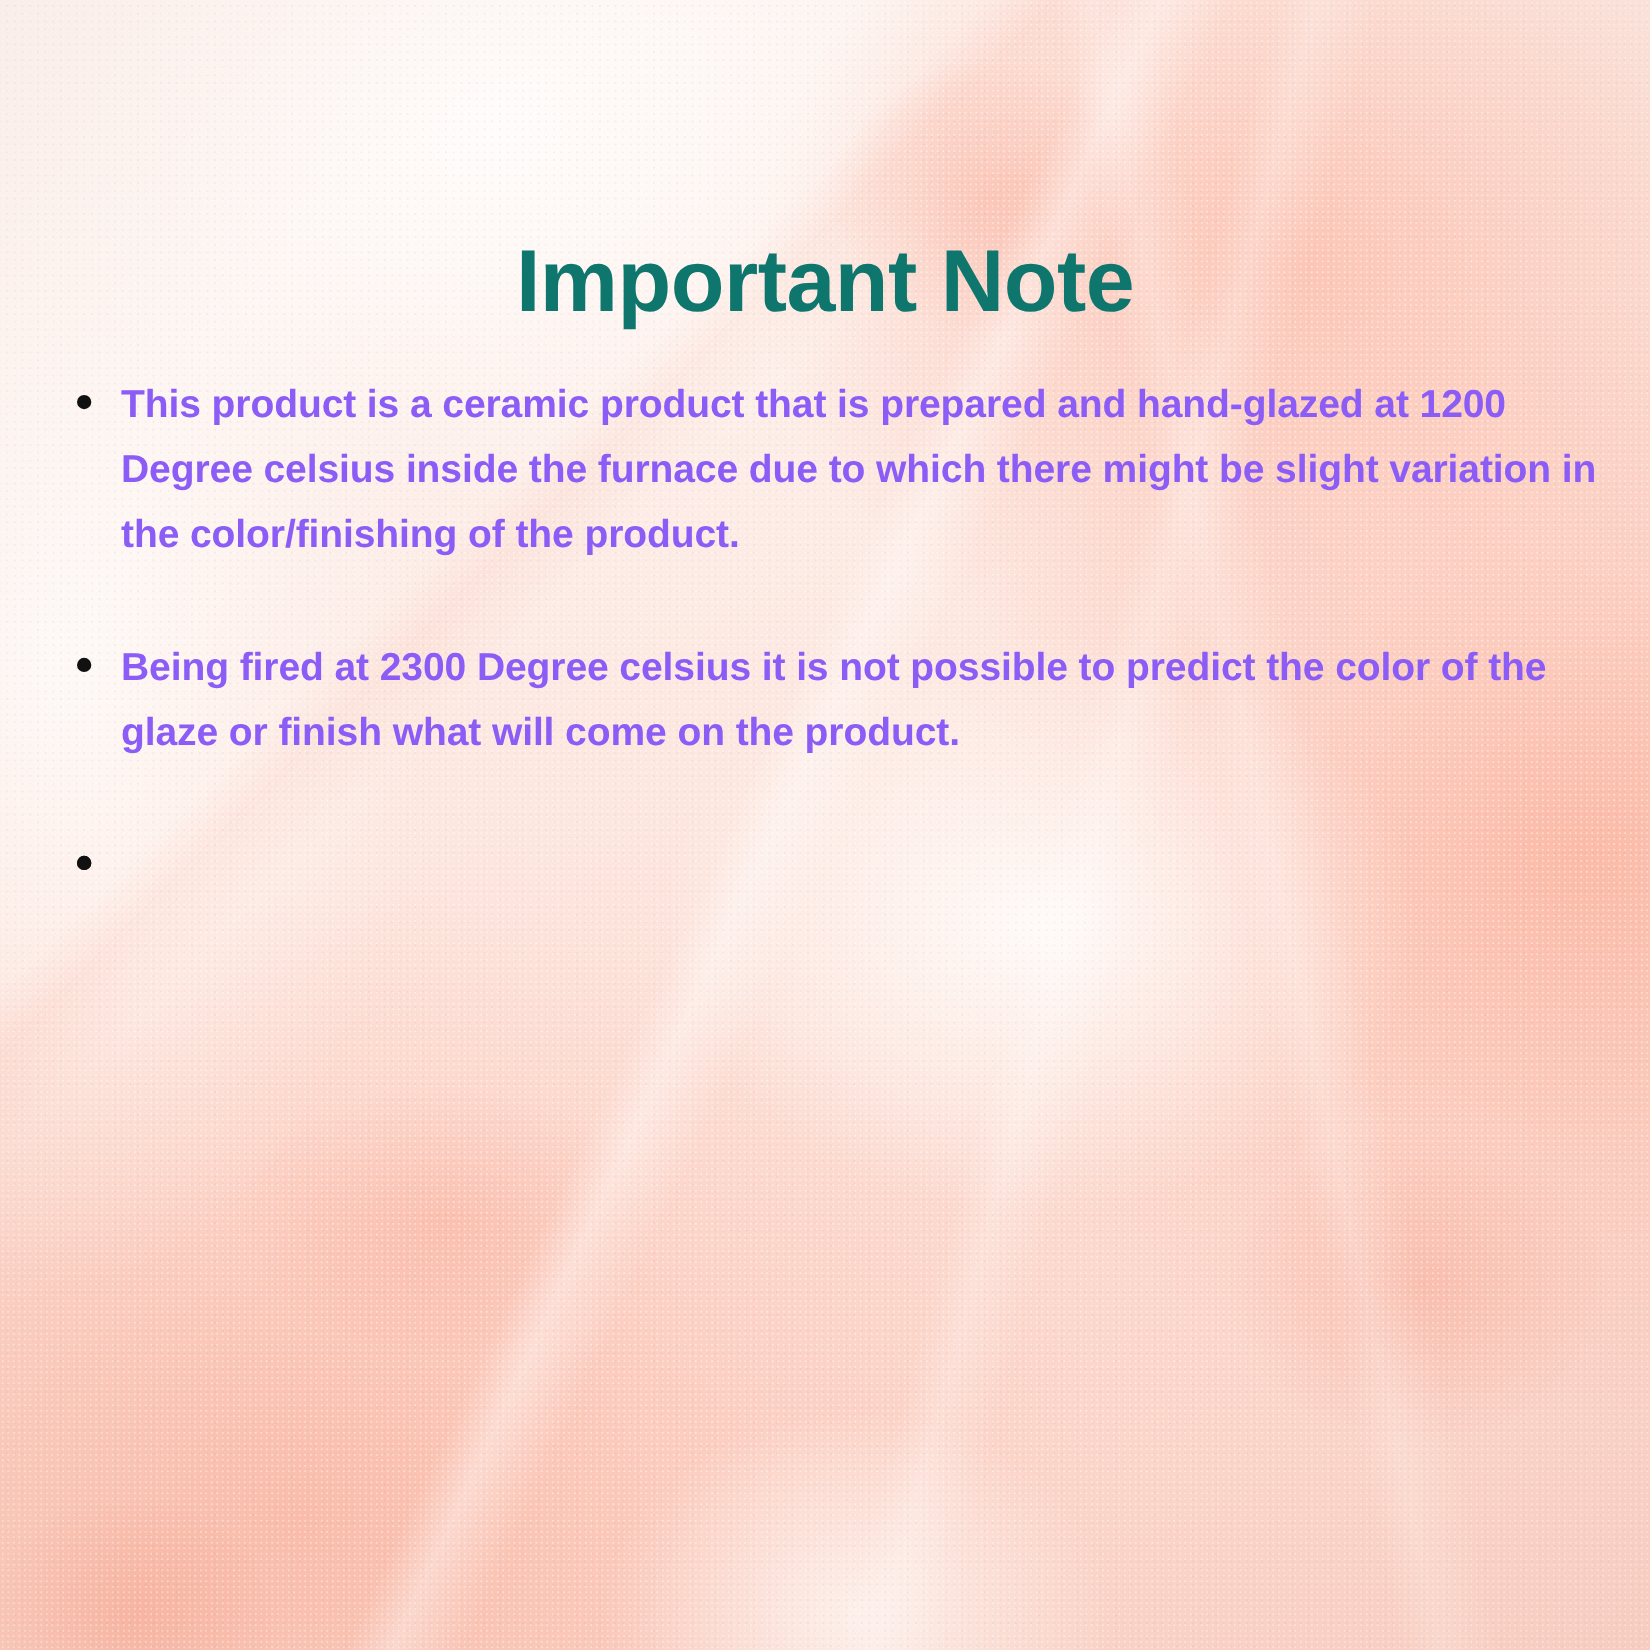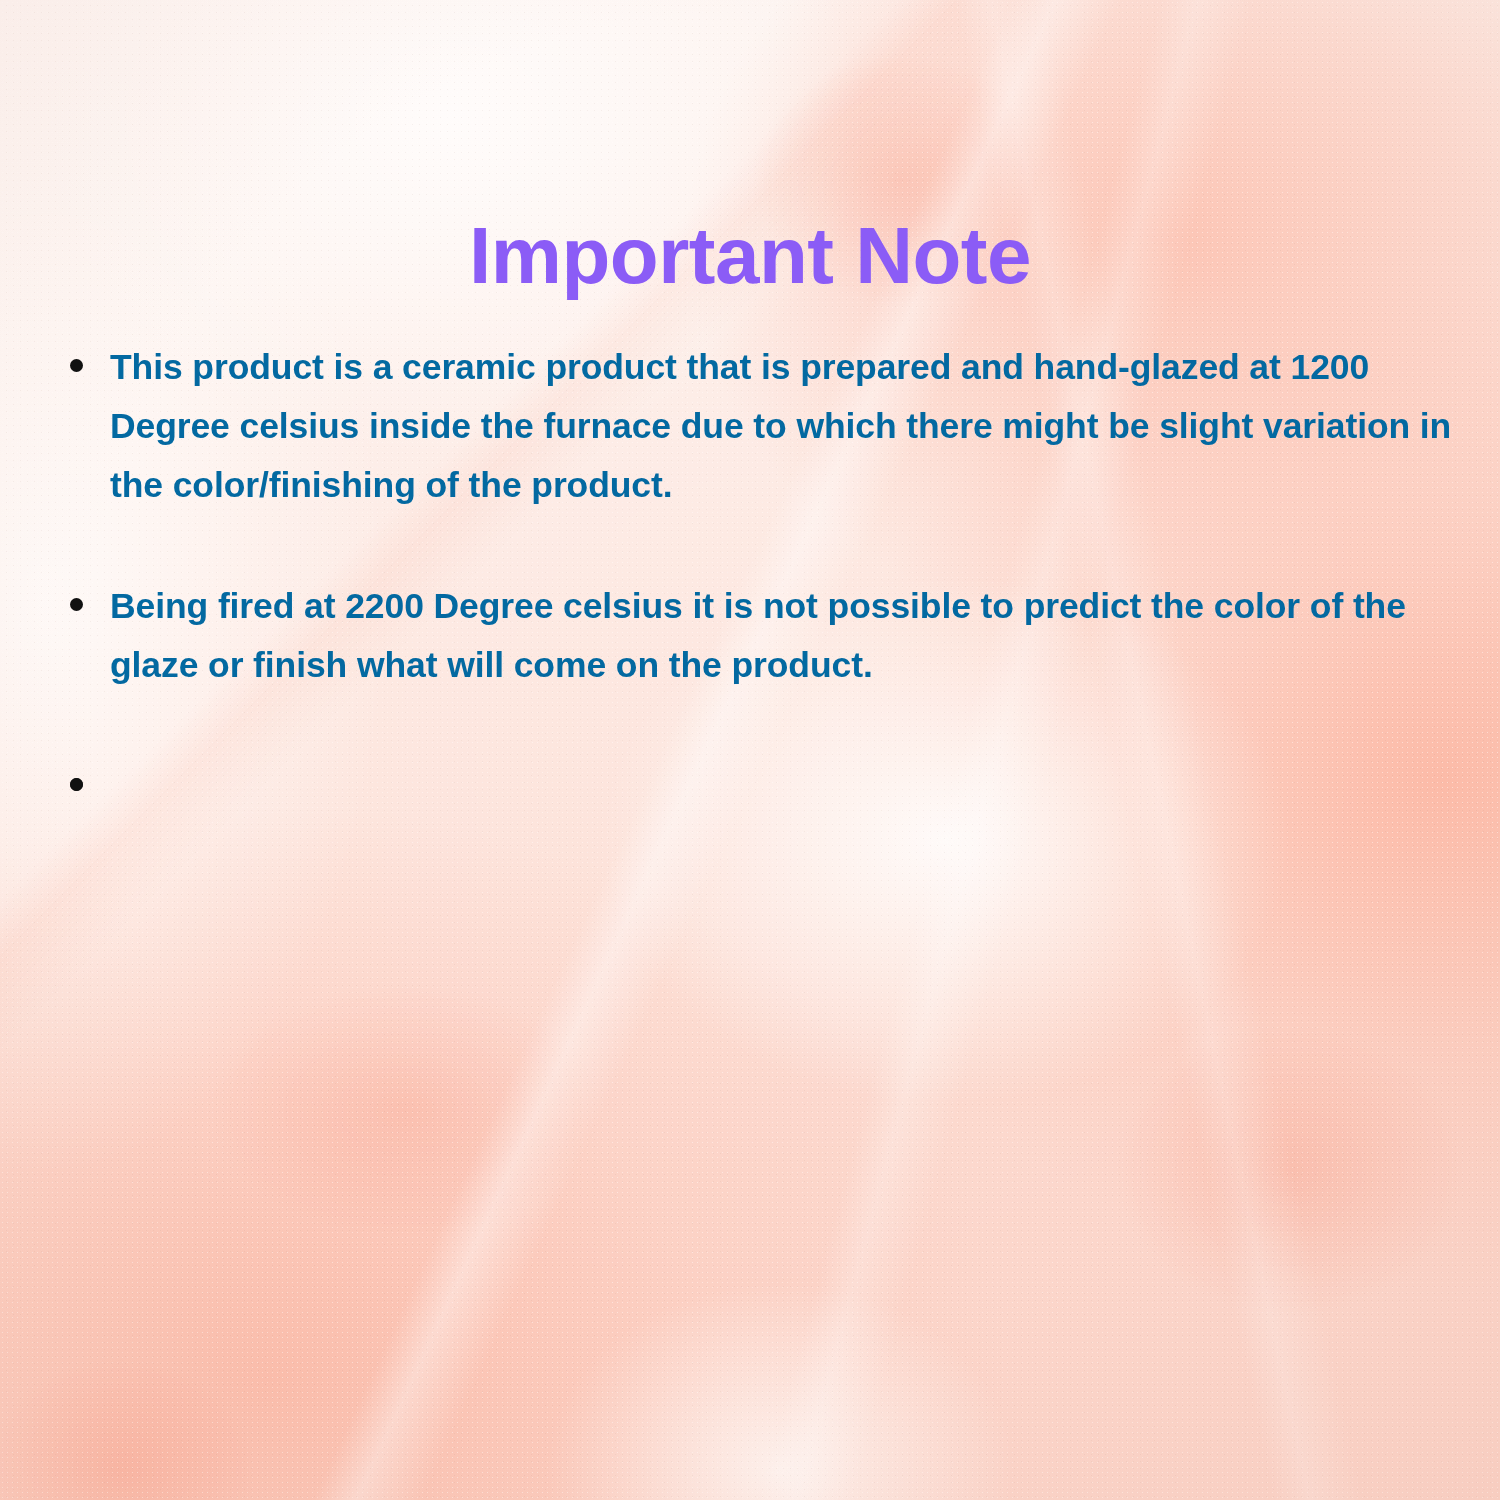--- a/index.html
+++ b/index.html
@@ -94,41 +94,41 @@
   .doc-title {
     position: absolute;
     top: 160px;
     left: 0;
     width: 1500px;
     text-align: center;
     font-size: 80px;
     line-height: 1.05;
     font-weight: 700;
     letter-spacing: -0.5px;
-    color: #8b5cf6;
+    color: #0f766e;
   }
 
   .note-list {
     position: absolute;
     top: 338px;
     left: 62px;
     width: 1400px;
     margin: 0;
     padding: 0;
     list-style: none;
   }
 
   .note-item {
     position: relative;
     padding-left: 48px;
     margin-bottom: 62px;
     font-size: 35.5px;
     line-height: 1.66;
     font-weight: 700;
-    color: #0369a1;
+    color: #8b5cf6;
     letter-spacing: -0.1px;
   }
 
   .note-item:last-child {
     margin-bottom: 0;
   }
 
   .bullet {
     position: absolute;
     left: 8px;
@@ -156,21 +156,21 @@
 
     <h1 class="doc-title">Important Note</h1>
 
     <ul class="note-list">
       <li class="note-item">
         <span class="bullet"></span>
         <span>This product is a ceramic product that is prepared and hand-glazed at 1200 Degree celsius inside the furnace due to which there might be slight variation in the color/finishing of the product.</span>
       </li>
       <li class="note-item">
         <span class="bullet"></span>
-        <span>Being fired at 2200 Degree celsius it is not possible to predict the color of the glaze or finish what will come on the product.</span>
+        <span>Being fired at 2300 Degree celsius it is not possible to predict the color of the glaze or finish what will come on the product.</span>
       </li>
       <li class="note-item">
         <span class="bullet"></span>
       </li>
       <li class="note-item">
         <span class="bullet"></span>
       </li>
     </ul>
 
   </div>

